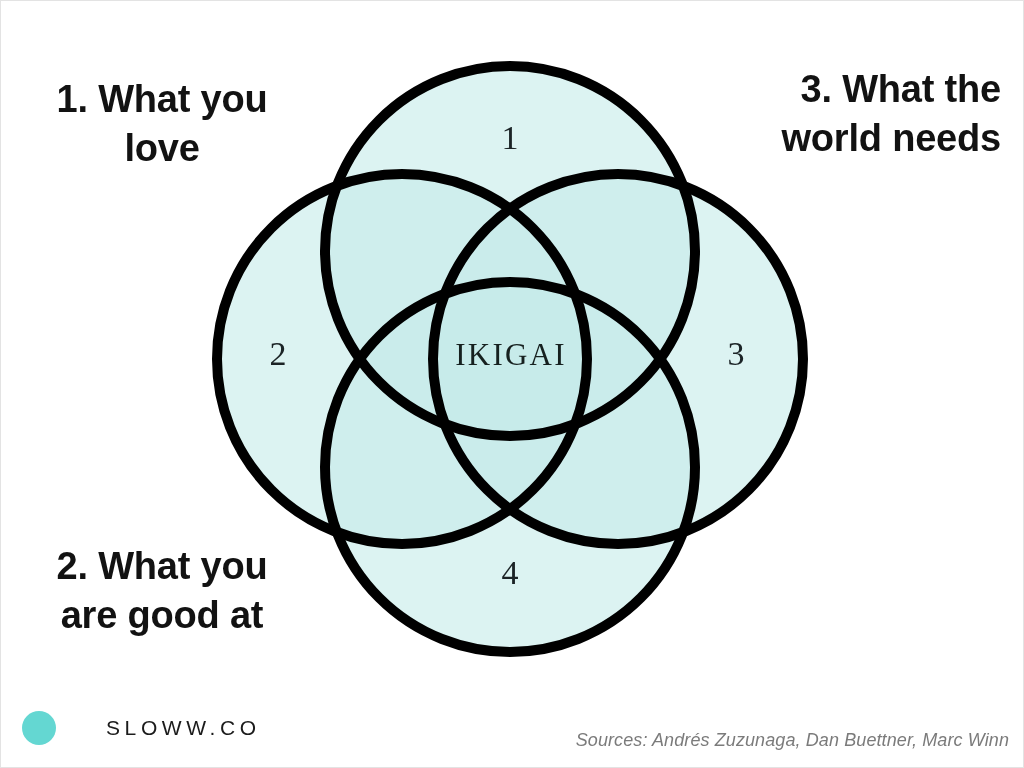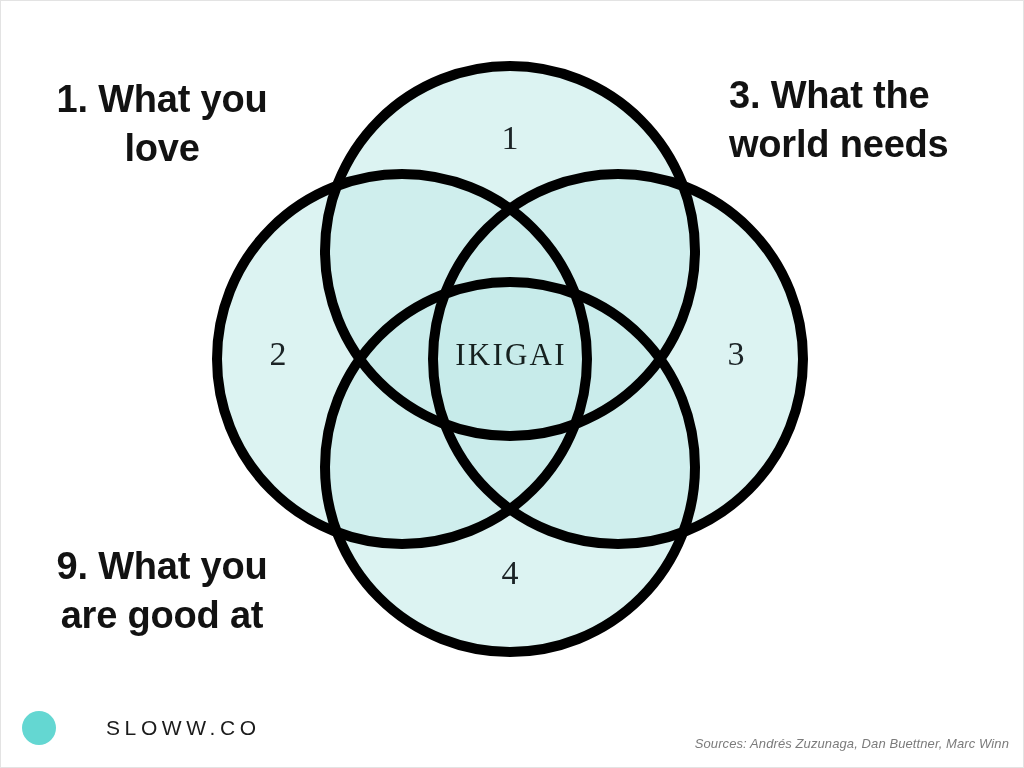--- a/index.html
+++ b/index.html
@@ -67,23 +67,23 @@
     white-space: pre-line;
   }
   #label-love {
     left: 30px;
     top: 74px;
     width: 262px;
     text-align: center;
   }
   #label-world-needs {
     right: 22px;
-    top: 70px;
+    top: 64px;
     width: 272px;
-    text-align: left;
+    text-align: right;
   }
   #label-good-at {
     left: 30px;
     top: 541px;
     width: 262px;
     text-align: center;
   }
   #label-paid-for {
     right: 14px;
     top: 541px;
@@ -113,21 +113,21 @@
     font-size: 21px;
     letter-spacing: 4.6px;
     color: #1b1b1b;
   }
   #sources {
     position: absolute;
     right: 14px;
     bottom: 16px;
     font-family: "Liberation Sans", sans-serif;
     font-style: italic;
-    font-size: 13px;
+    font-size: 18px;
     color: #7b7b7b;
     letter-spacing: 0.1px;
   }
 </style>
 </head>
 <body style="background: rgb(255, 255, 255);">
 
 <div id="canvas" style="background: rgb(255, 255, 255);">
 
   <div id="venn-wrap">
@@ -153,21 +153,21 @@
       <text id="num-4" class="venn-number" x="509" y="575" style="fill: rgb(27, 35, 38);">4</text>
 
       <text id="ikigai" class="ikigai-text" x="510" y="357">IKIGAI</text>
     </svg>
   </div>
 
   <div id="label-love" class="corner-label" style="color: rgb(18, 18, 18);">1. What you
 love</div>
   <div id="label-world-needs" class="corner-label" style="color: rgb(18, 18, 18);">3. What the
 world needs</div>
-  <div id="label-good-at" class="corner-label" style="color: rgb(18, 18, 18);">9. What you
+  <div id="label-good-at" class="corner-label" style="color: rgb(18, 18, 18);">2. What you
 are good at</div>
 
   <div id="logo">
     <div id="logo-mark" style="background: rgb(100, 215, 210);"></div>
     <div id="logo-text">SLOWW.CO</div>
   </div>
 
   <div id="sources" style="color: rgb(123, 123, 123);">Sources: Andrés Zuzunaga, Dan Buettner, Marc Winn</div>
 
 </div>

